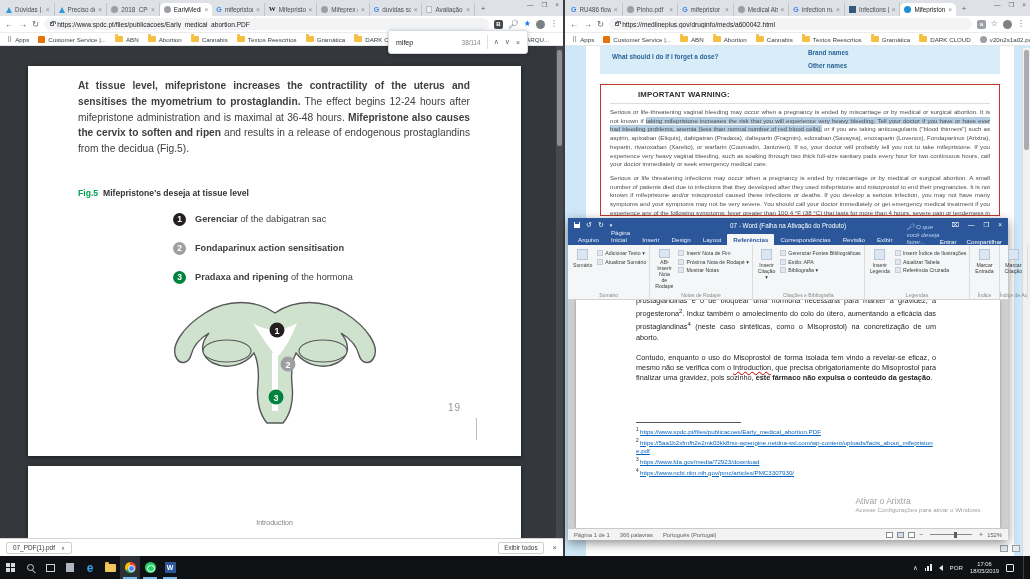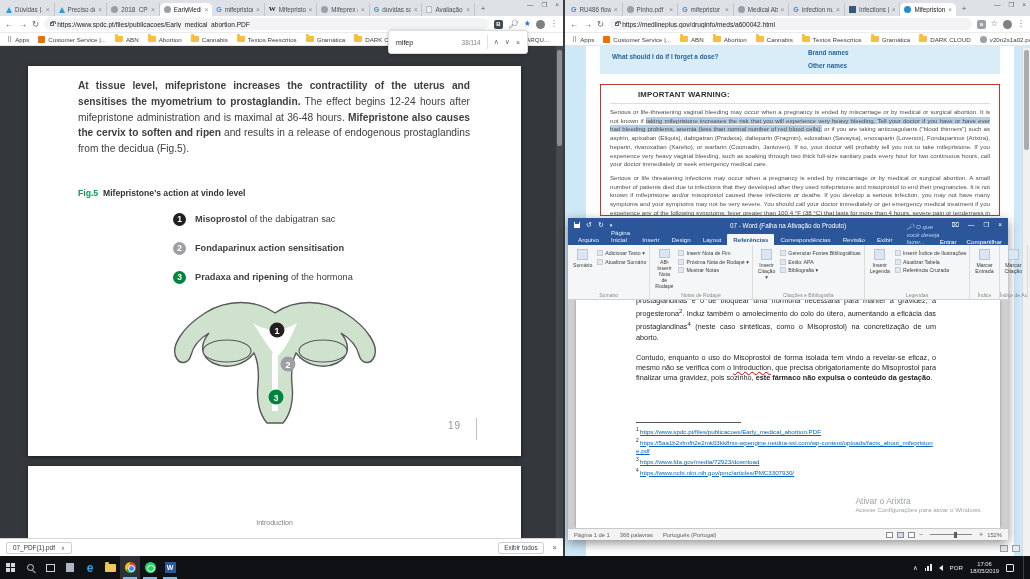--- a/index.html
+++ b/index.html
@@ -285,26 +285,26 @@
       <span class="finddiv"></span>
       <span class="findbtn">∧</span>
       <span class="findbtn">∨</span>
       <span class="findbtn">×</span>
     </div>
 
     <div class="pdfarea">
       <div class="pdfpage" style="top:20px;height:390px;">
         <div class="pdf-par"><span style="font-weight: bold;">At tissue level, mifepristone increases the contractility of the uterus and sensitises the myometrium to prostaglandin.</span><span> The effect begins 12-24 hours after mifepristone administration and is maximal at 36-48 hours. </span><span style="font-weight: bold;">Mifepristone also causes the cervix to soften and ripen</span><span> and results in a release of endogenous prostaglandins from the decidua (Fig.5).</span></div>
         <div class="figcap">
-          <span class="fg">Fig.5</span><span>Mifepristone's action at vindo level</span>
+          <span class="fg">Fig.5</span><span>Mifepristone's deseja at tissue level</span>
         </div>
         <div class="pdflist">
             <div class="plitem">
               <span class="pnum" style="background: rgb(35, 31, 32);">1</span>
-              <span class="ptext"><b>Misoprostol</b><span> of the dabigatran sac</span></span>
+              <span class="ptext"><b>Gerenciar</b><span> of the dabigatran sac</span></span>
             </div>
             <div class="plitem">
               <span class="pnum" style="background: rgb(157, 159, 162);">2</span>
               <span class="ptext"><b>Fondaparinux action sensitisation</b><span></span></span>
             </div>
             <div class="plitem">
               <span class="pnum" style="background: rgb(0, 132, 61);">3</span>
               <span class="ptext"><b>Pradaxa and ripening</b><span> of the hormona</span></span>
             </div>
           </div>
@@ -322,21 +322,21 @@
           <g>
             <circle cx="133" cy="69" r="7.5" fill="#9d9fa2"></circle>
             <text x="133" y="72.5" font-size="9" font-weight="bold" fill="#fff" text-anchor="middle" font-family="Liberation Sans, sans-serif">2</text>
           </g>
           <g>
             <circle cx="121" cy="102" r="7.5" fill="#00843d"></circle>
             <text x="121" y="105.5" font-size="9" font-weight="bold" fill="#fff" text-anchor="middle" font-family="Liberation Sans, sans-serif">3</text>
           </g>
         </svg>
 
-        <div class="pageno" style="left:420px;top:354px;">19</div>
+        <div class="pageno" style="left:420px;top:336px;">19</div>
         <div class="pagenoline" style="left:448px;top:352px;height:22px;"></div>
       </div>
       <div class="pdfpage" style="top:420px;height:72px;">
         <div style="position:absolute;left:0;right:0;top:53px;text-align:center;font-size:7px;color:#808285;">Introduction</div>
       </div>
       <div class="pdfscroll">
           <div class="pdfthumb"></div>
         </div>
     </div>
 

